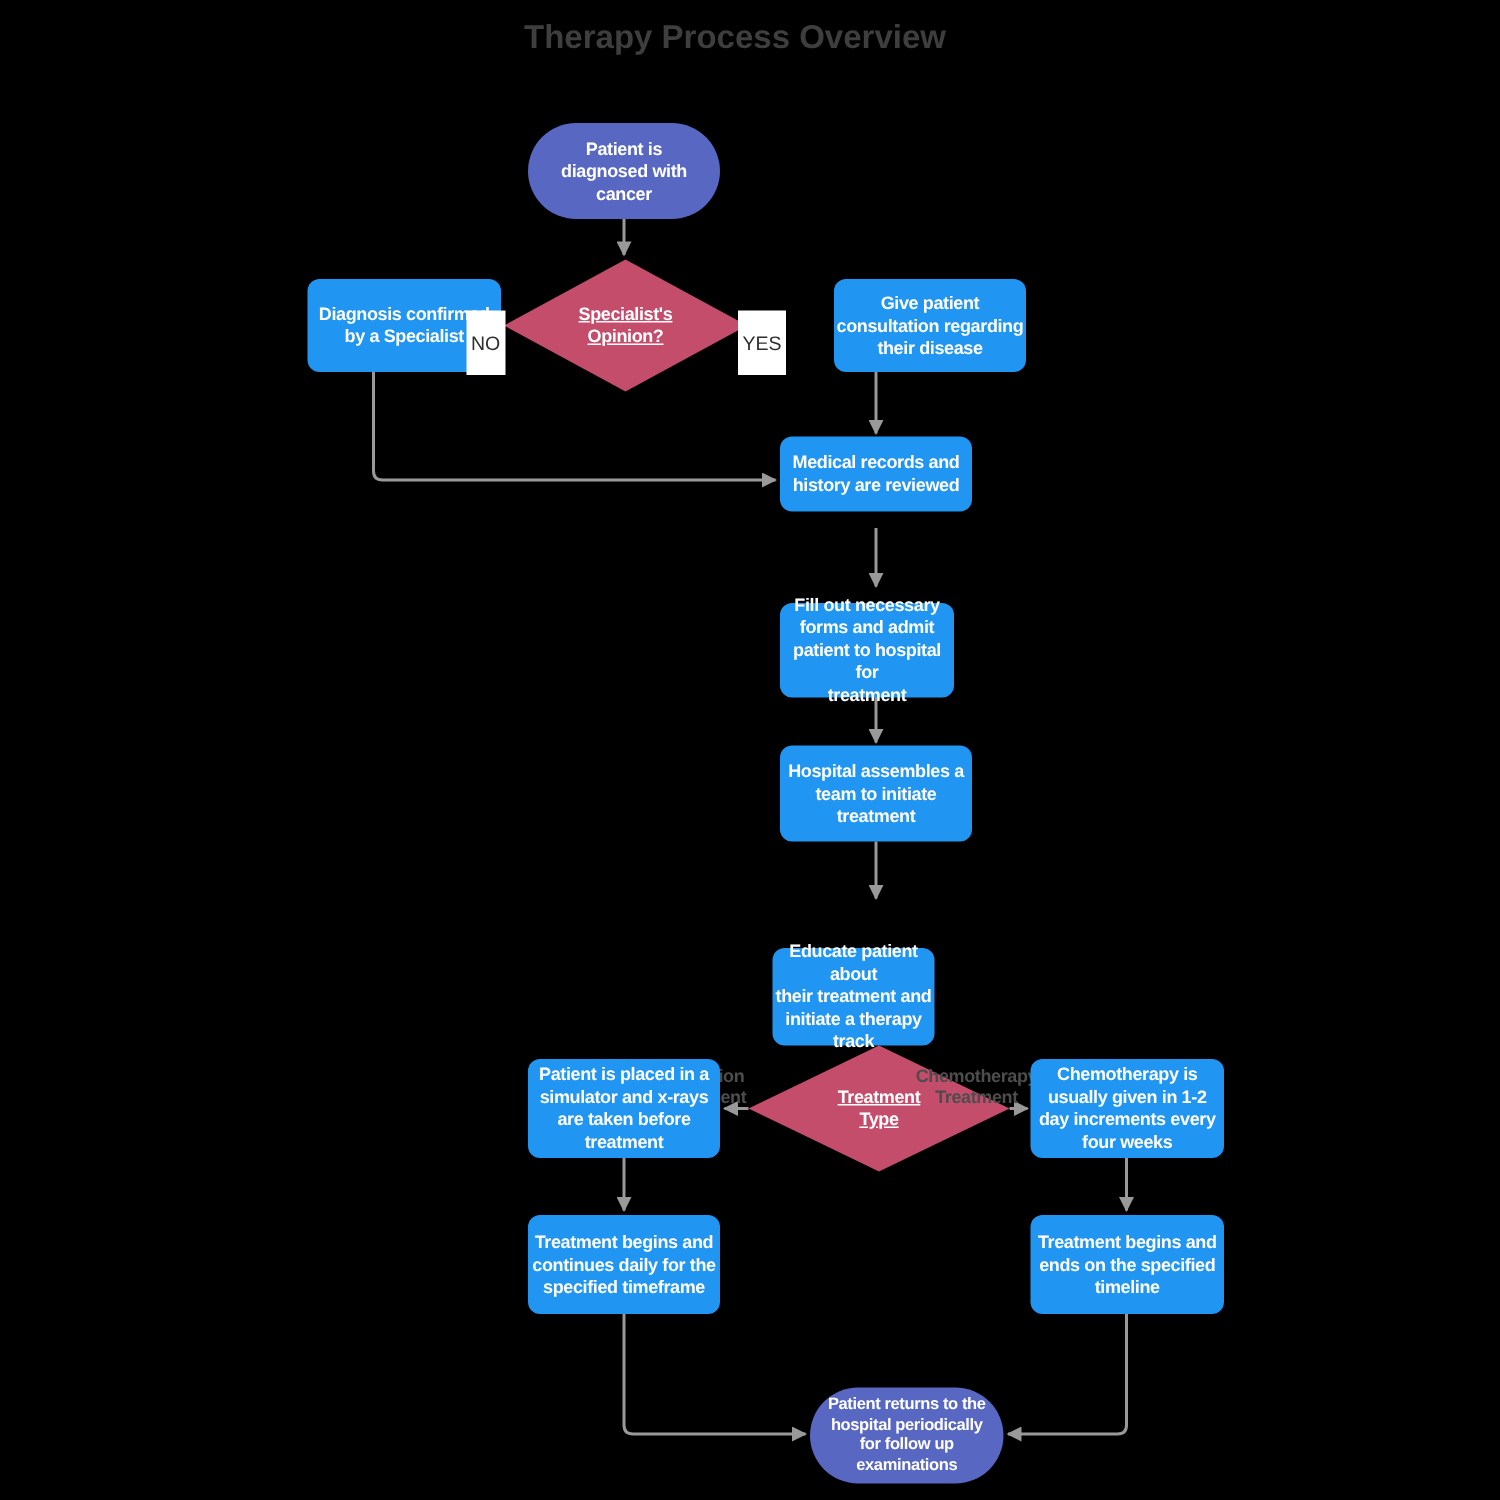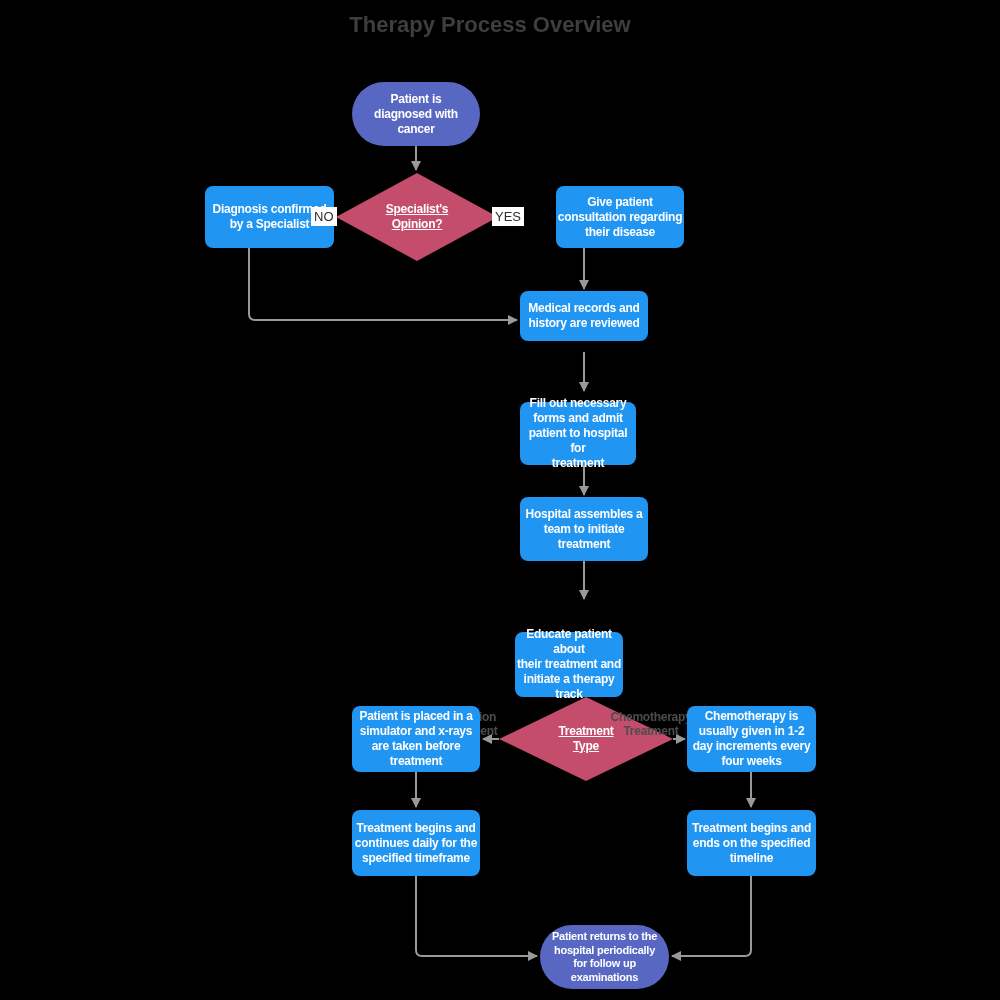--- a/index.html
+++ b/index.html
@@ -22,21 +22,21 @@
   }
   .node-label { white-space:pre-line; letter-spacing:-0.25px; }
   .process { background:#2095F2; border-radius:8px; }
   .terminator { background:#5767C2; border-radius:32px; }
   .diamond-text {
     position:absolute; z-index:2; display:flex; align-items:center; justify-content:center;
     text-align:center; color:#FFFFFF; font-weight:700; font-size:12px; line-height:15px;text-decoration:underline;
   }
   .chip {
     position:absolute; z-index:3; background:#FFFFFF; color:#2F2F2F;
-    font-size:13px; line-height:1; padding:3px 3px; font-weight:400;
+    font-size:13px; line-height:1; padding:15px 3px; font-weight:400;
   }
   .branch-label {
     position:absolute; z-index:1; color:#4D4D4D; font-weight:700;
     font-size:12px; line-height:14px; text-align:center;
     white-space:pre-line; letter-spacing:-0.25px;
   }
   .small-text { font-size:11px; line-height:13.5px; }
 </style>
 </head>
 <body>

